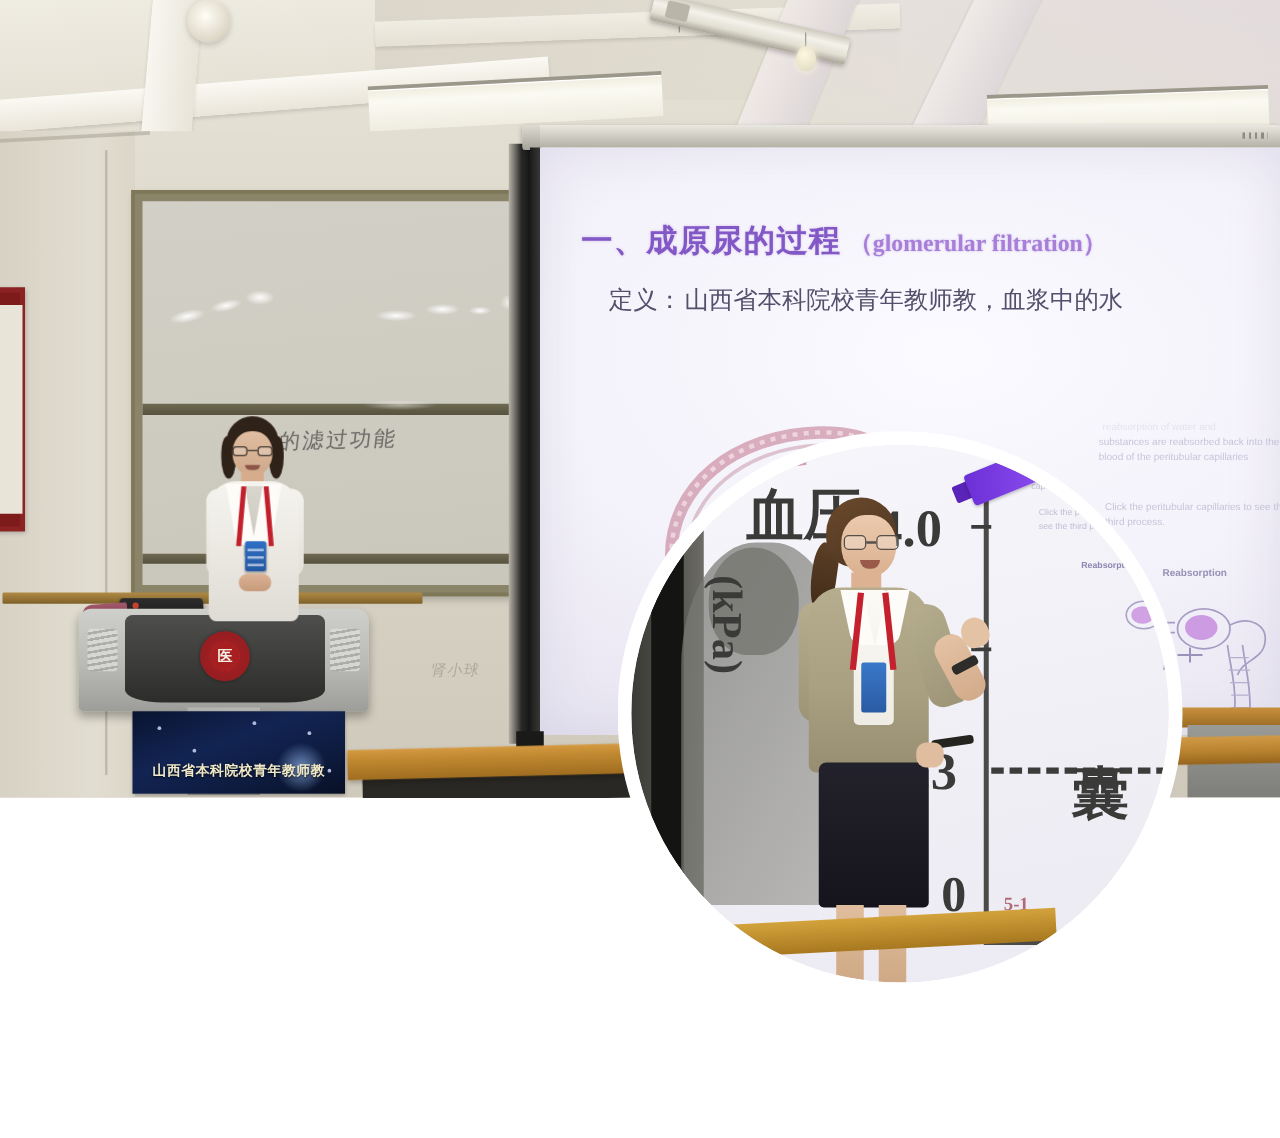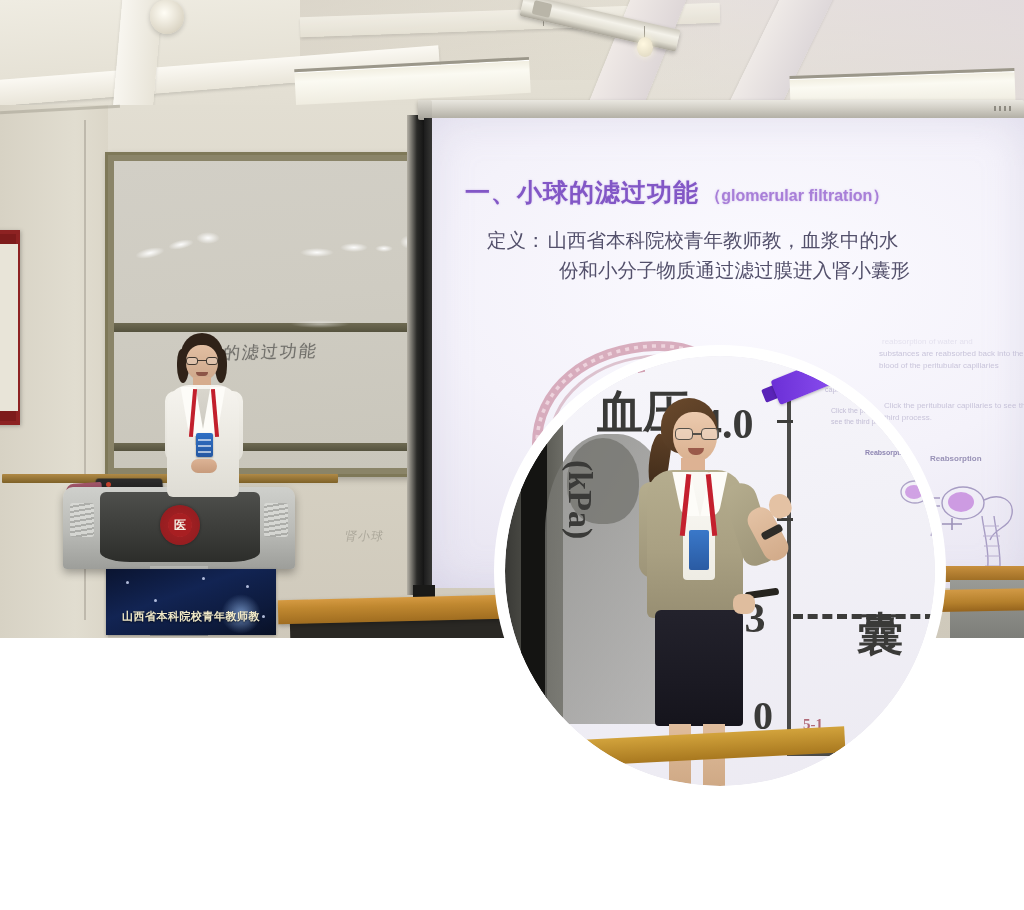--- a/index.html
+++ b/index.html
@@ -217,22 +217,22 @@
   .slide-title {
     position:absolute; left:33px; top:58px;
     font-family:"Liberation Serif", serif;
     font-size:25px; font-weight:bold;
     white-space:nowrap;
     color:#8f63cf;
     text-shadow:0 0 2px rgba(170,130,220,.5);
   }
   .slide-title .cjk { color:#8257c6; letter-spacing:1px; }
   .slide-title .eng {
-    font-size:16px; color:#a87fd8; font-weight:bold;
-    font-family:Liberation Sans, sans-serif;
+    font-size:19px; color:#a87fd8; font-weight:bold;
+    font-family:Liberation Serif, serif;
   }
   .slide-body {
     position:absolute; left:55px; top:108px; width:505px;
     font-family:"Liberation Serif", serif;
     font-size:19.5px; line-height:1.52;
     color:#53506b;
   }
   .slide-body .lead { margin-right:2px; }
   .slide-body .l2, .slide-body .l3 { display:block; padding-left:72px; }
 
@@ -726,27 +726,26 @@
 
     <div class="screen-dark-gap"></div>
     <div class="screen-housing"></div>
     <div class="housing-endcap"></div>
     <div class="housing-dots"></div>
     <div class="screen-left-edge"></div>
 
     <div class="screen">
 
       <div class="slide-title nosel">
-        <span class="cjk">一、小球的滤过功能</span>
+        <span class="cjk">一、成原尿的过程</span>
         <span class="eng">（glomerular filtration）</span>
       </div>
 
       <div class="slide-body nosel">
         <span class="lead">定义：</span><span>山西省本科院校青年教师教，血浆中的水</span>
-        <span class="l2">份和小分子物质通过滤过膜进入肾小囊形</span>
       </div>
 
       <div class="faded-en f0 nosel">reabsorption of water and</div>
       <div class="faded-en f1 nosel">substances are reabsorbed back into the blood of the peritubular capillaries</div>
       <div class="faded-en f2 nosel">Click the peritubular capillaries to see the third process.</div>
       <div class="faded-en f3 nosel">Reabsorption</div>
 
       <svg class="swirl" viewBox="0 0 190 120">
         <path d="M10,108 C8,48 62,8 128,6 C168,5 186,20 188,36" fill="none" stroke="#c98ba0" stroke-width="10" opacity=".75"></path>
         <path d="M10,108 C8,48 62,8 128,6 C168,5 186,20 188,36" fill="none" stroke="#f0d5de" stroke-width="3.5" stroke-dasharray="4 5" opacity=".9"></path>

